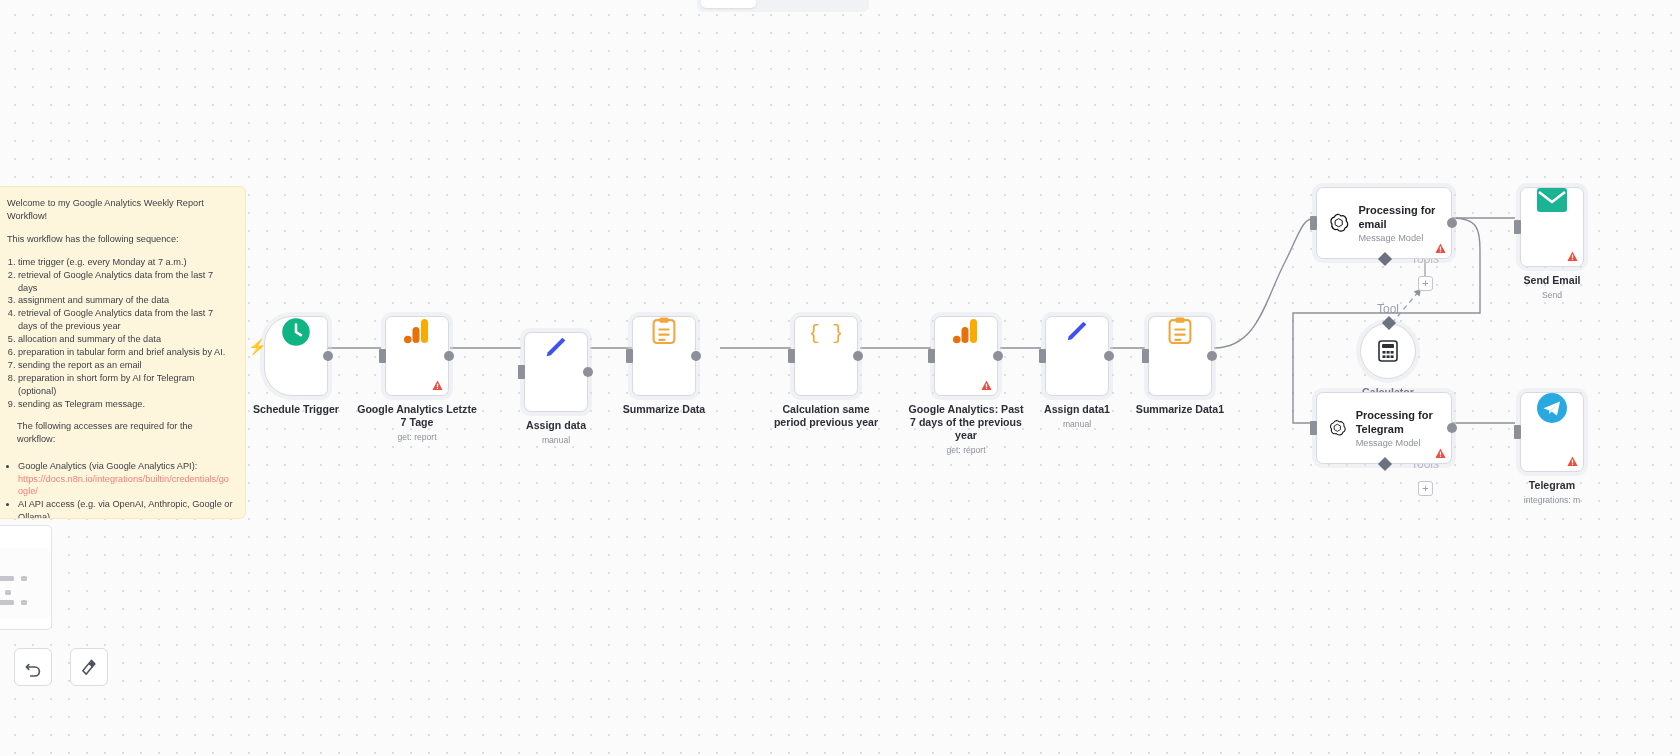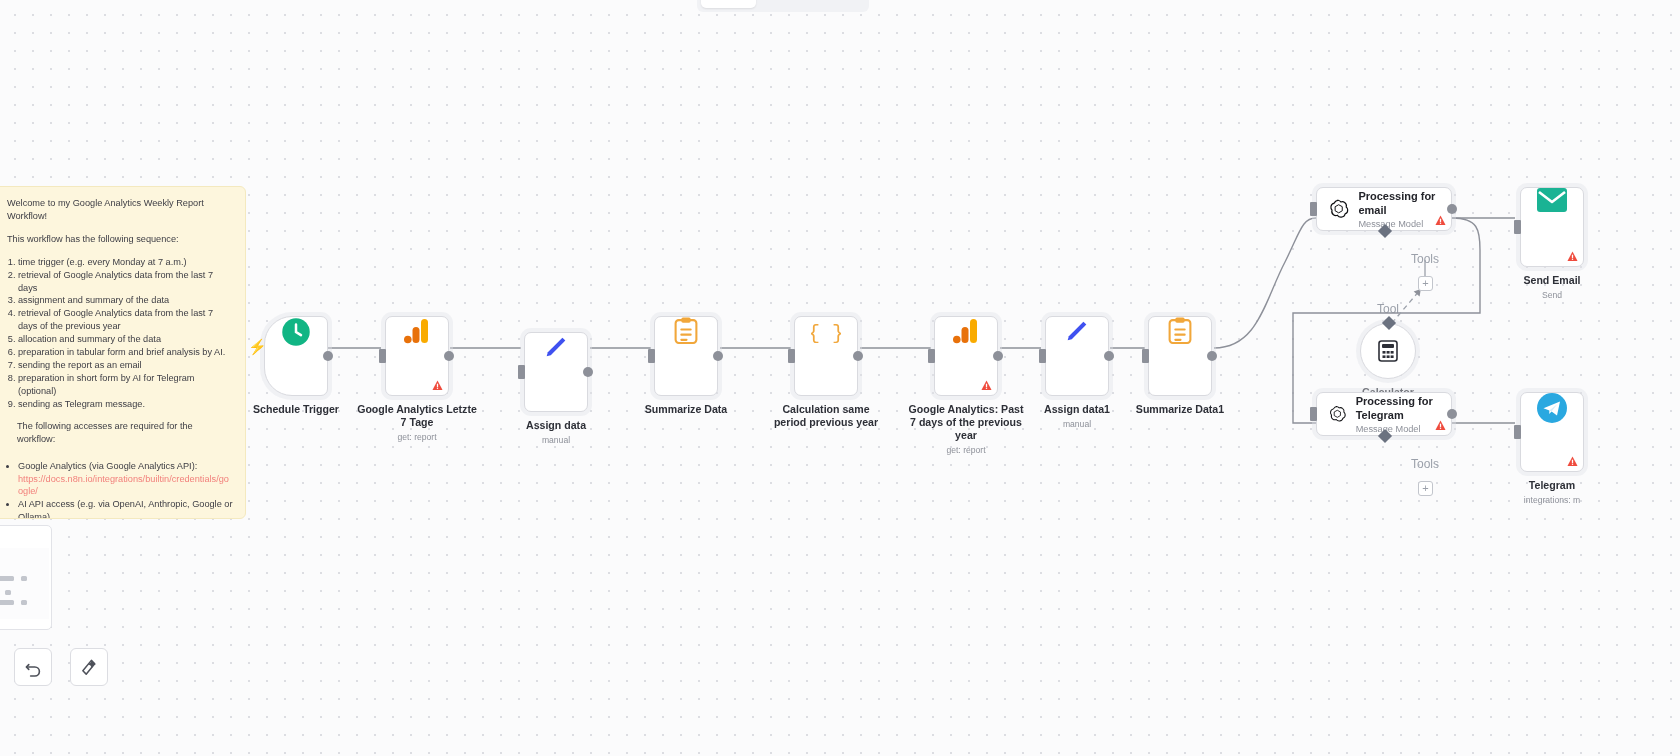--- a/index.html
+++ b/index.html
@@ -61,21 +61,21 @@
     position: absolute;
     background: #ffffff;
     border: 1px solid #d9dadf;
     border-radius: 7px;
     box-shadow: 0 0 0 4px rgba(225,227,233,.40);
     z-index: 12;
   }
   .node.sq { width: 64px; height: 80px; display: flex; align-items: flex-start; justify-content: center; }
   .node.trigger { border-radius: 28px 7px 7px 28px; }
   .node.wide {
-    width: 136px; height: 44px;
+    width: 136px; height: 72px;
     display: flex; align-items: center; gap: 9px;
     padding: 0 10px 0 11px;
   }
   .node-title {
     position: absolute; top: 100%; left: 50%; transform: translateX(-50%);
     margin-top: 8px;
     font-size: 10.6px; font-weight: 600; color: #2d2f37;
     text-align: center; white-space: nowrap; line-height: 13px;
   }
   .node-title.wrap { white-space: normal; width: 120px; }
@@ -266,21 +266,21 @@
       <path d="M4 20 L7.5 19 L20 6.5 L17.5 4 L5 16.5 Z" fill="#3f51f0"></path>
     </svg>
     <div class="port-in"></div>
     <div class="dot-out"></div>
     <div class="node-title">
       <span>Assign data</span>
       <span class="node-sub">manual</span>
     </div>
   </div>
 
-  <div class="node sq" style="left:654px; top:316px;">
+  <div class="node sq" style="left:632px; top:316px;">
     <svg width="24" height="27" viewBox="0 0 22 26">
       <rect x="1" y="3" width="20" height="22" rx="3" fill="none" stroke="#f1a73b" stroke-width="2"></rect>
       <rect x="6.5" y="0.5" width="9" height="5" rx="1.6" fill="#f1a73b"></rect>
       <rect x="5.5" y="11" width="11" height="2" rx="1" fill="#f1a73b"></rect>
       <rect x="5.5" y="16" width="11" height="2" rx="1" fill="#f1a73b"></rect>
       <rect x="5.5" y="21" width="7" height="2" rx="1" fill="#f1a73b"></rect>
     </svg>
     <div class="port-in"></div>
     <div class="dot-out"></div>
     <div class="node-title">Summarize Data</div>

